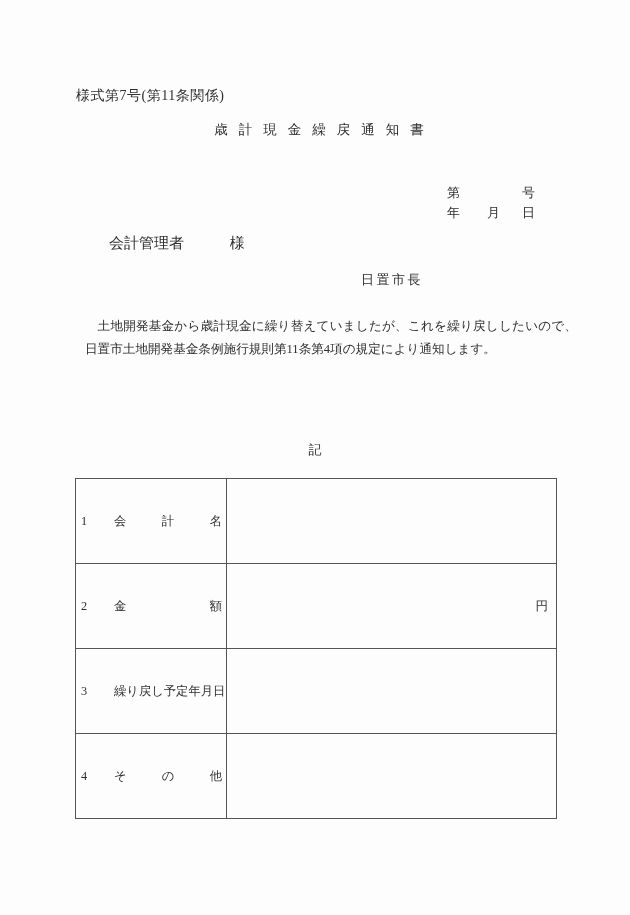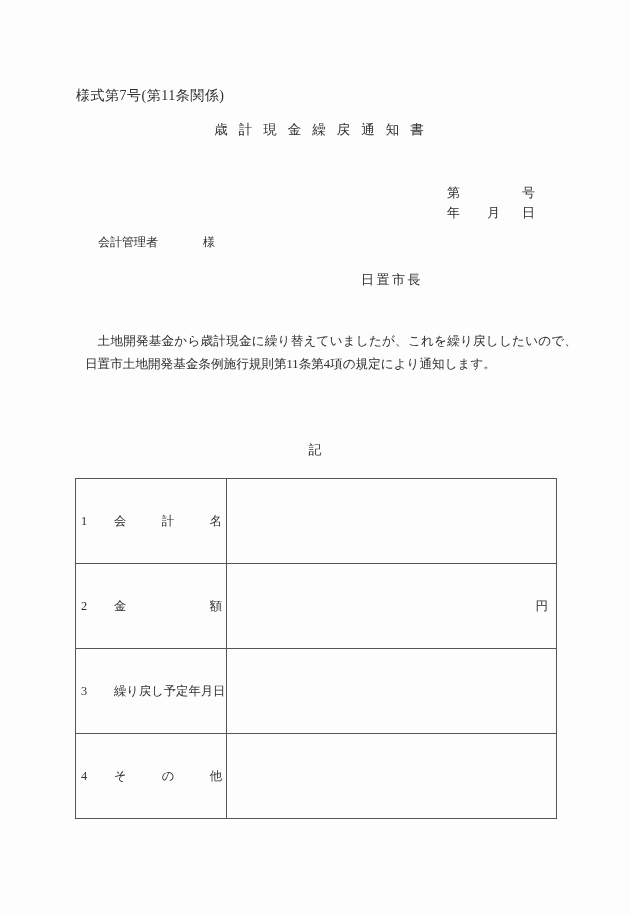--- a/index.html
+++ b/index.html
@@ -10,24 +10,24 @@
   }
   .abs{position:absolute;}
   #form-label{left:76px;top:87px;font-size:14px;letter-spacing:0.5px;}
   #doc-title{left:4px;top:121px;width:630px;text-align:center;font-size:13.5px;
     letter-spacing:11px;padding-left:11px;box-sizing:border-box;}
   #issue-block{left:447px;top:183px;font-size:13px;line-height:19.5px;}
   .issue-row{display:flex;}
   .sp62{margin-left:62px;}
   .sp27{margin-left:27px;}
   .sp22{margin-left:22px;}
-  #addressee-line{left:98px;top:234px;font-size:12px;}
+  #addressee-line{left:109px;top:234px;font-size:15px;}
   #honorific{margin-left:42px;}
   #sender-line{left:361px;top:271px;font-size:13px;letter-spacing:2.5px;text-align:center;}
-  #body-par{left:85px;top:330px;width:492px;font-size:12.6px;line-height:23px;
+  #body-par{left:85px;top:315px;width:492px;font-size:12.6px;line-height:23px;
     text-align:justify;text-indent:12.6px;}
   #section-mark{left:0;top:441px;width:630px;text-align:center;font-size:13px;}
   #info-table{left:75px;top:478px;width:480px;border:1px solid #555;}
   .trow{display:flex;height:84px;border-bottom:1px solid #555;}
   .trow:last-child{border-bottom:none;}
   .lcell{flex:0 0 151px;width:151px;border-right:1px solid #555;display:flex;
     align-items:center;padding:0 4px 0 5px;box-sizing:border-box;font-size:12.3px;}
   .row-num{flex:0 0 33px;width:33px;}
   .row-label{flex:1;display:flex;justify-content:space-between;}
   .vcell{flex:1;display:flex;align-items:center;justify-content:flex-end;

